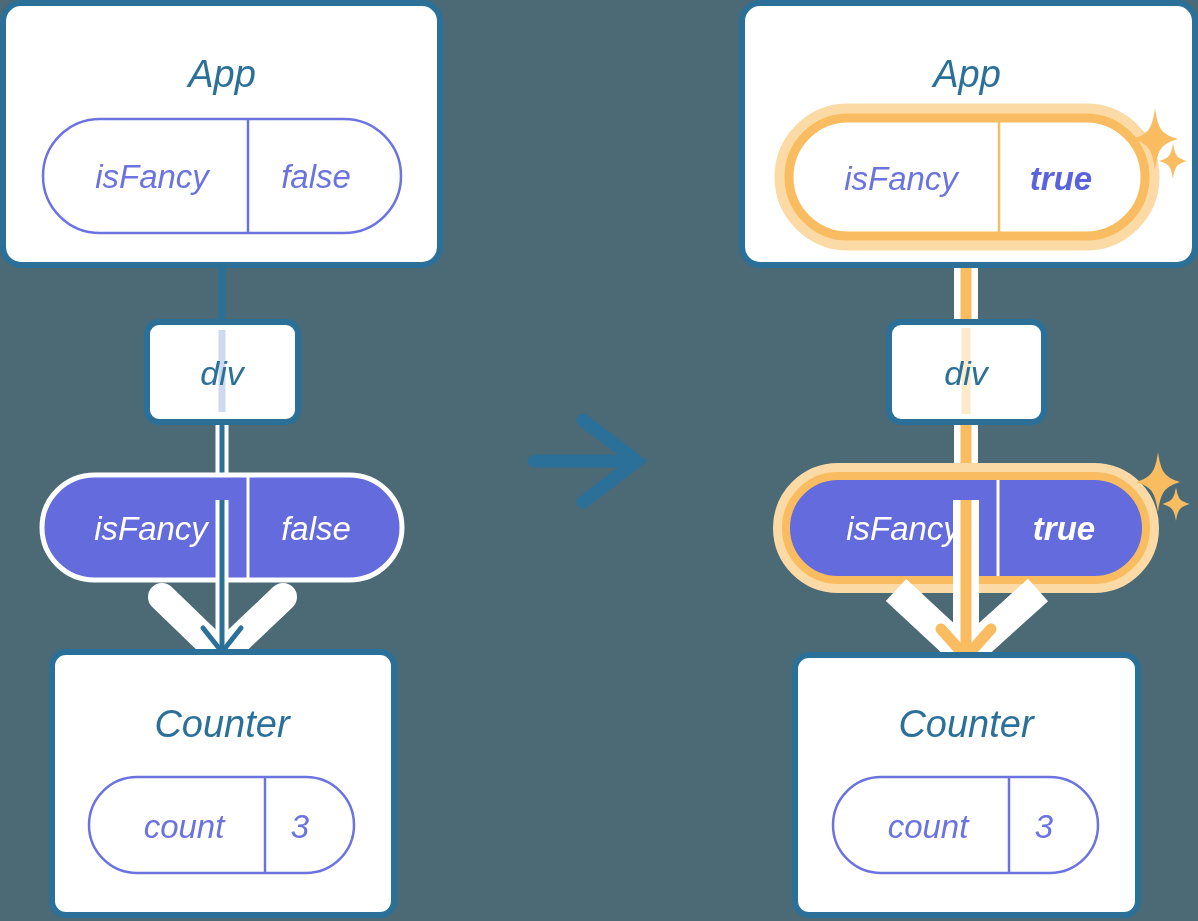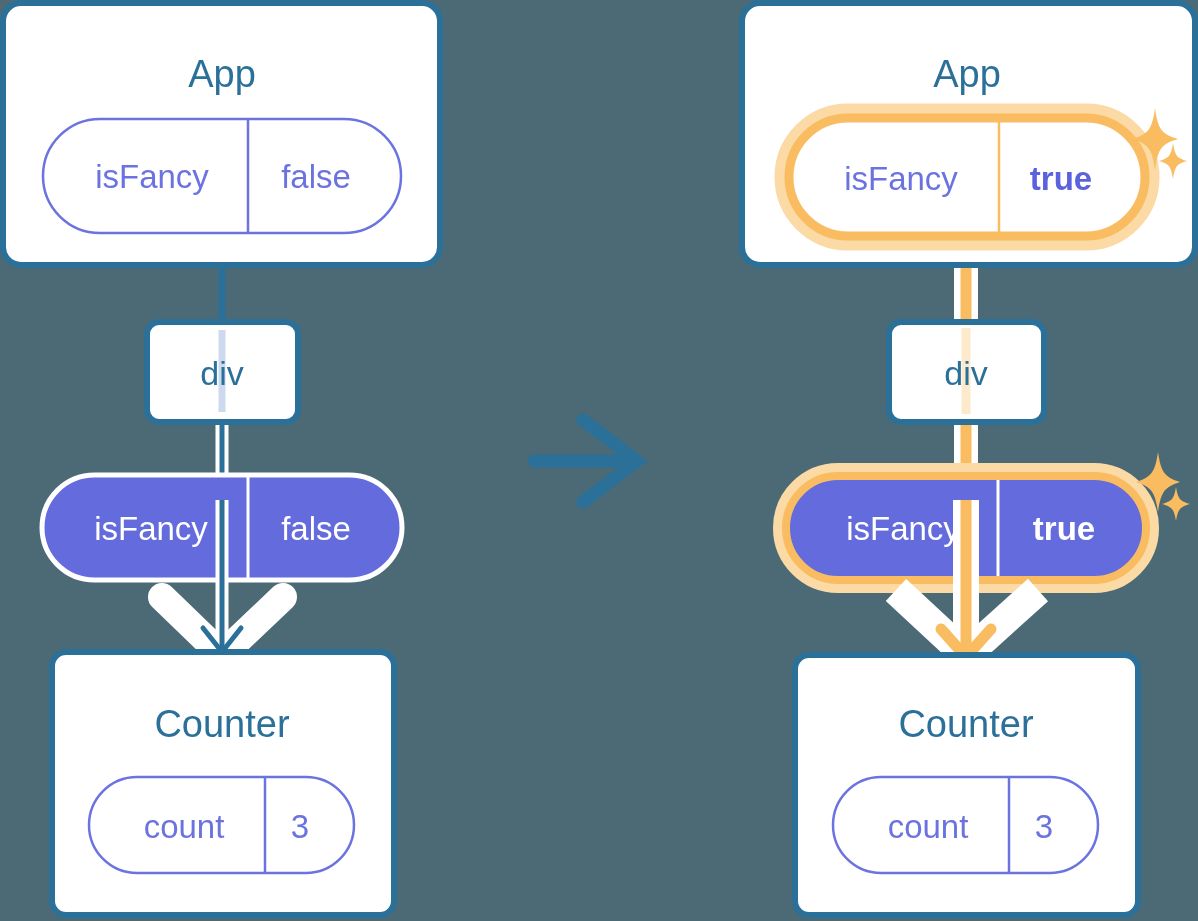--- a/index.html
+++ b/index.html
@@ -6,20 +6,21 @@
   html, body {
     width: 1198px; height: 921px;
     background: #4c6a75;
     font-family: "Liberation Sans", sans-serif;
     overflow: hidden;
   }
   #stage {
     position: relative;
     width: 1198px; height: 921px;
     background: #4c6a75;
+    font-style: italic;
   }
   svg#scene { position: absolute; left: 0; top: 0; width: 1198px; height: 921px; }
 
   
   .t-title   { font-family: "Liberation Sans", sans-serif; font-size: 38px; fill: #2b7099; text-anchor: middle; }
   .t-div     { font-family: "Liberation Sans", sans-serif; font-size: 34px; fill: #2b7099; text-anchor: middle; }
   .t-key     { font-family: "Liberation Sans", sans-serif; font-size: 33px; fill: #6b73e0; text-anchor: middle; }
   .t-val     { font-family: "Liberation Sans", sans-serif; font-size: 33px; fill: #6b73e0; text-anchor: middle; }
   .t-val-b   { font-family: "Liberation Sans", sans-serif; font-size: 33px; font-weight: bold; fill: #5a62dd; text-anchor: middle; }
   .t-key-w   { font-family: "Liberation Sans", sans-serif; font-size: 33px; fill: #ffffff; text-anchor: middle; }

